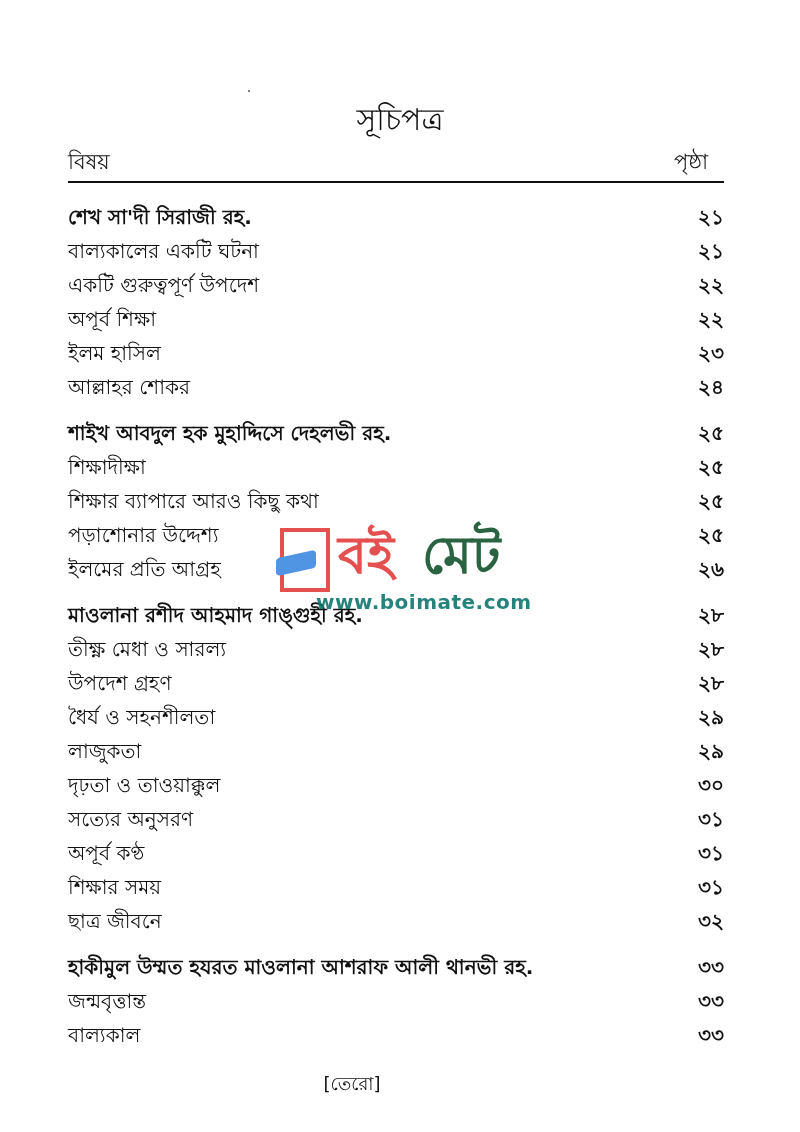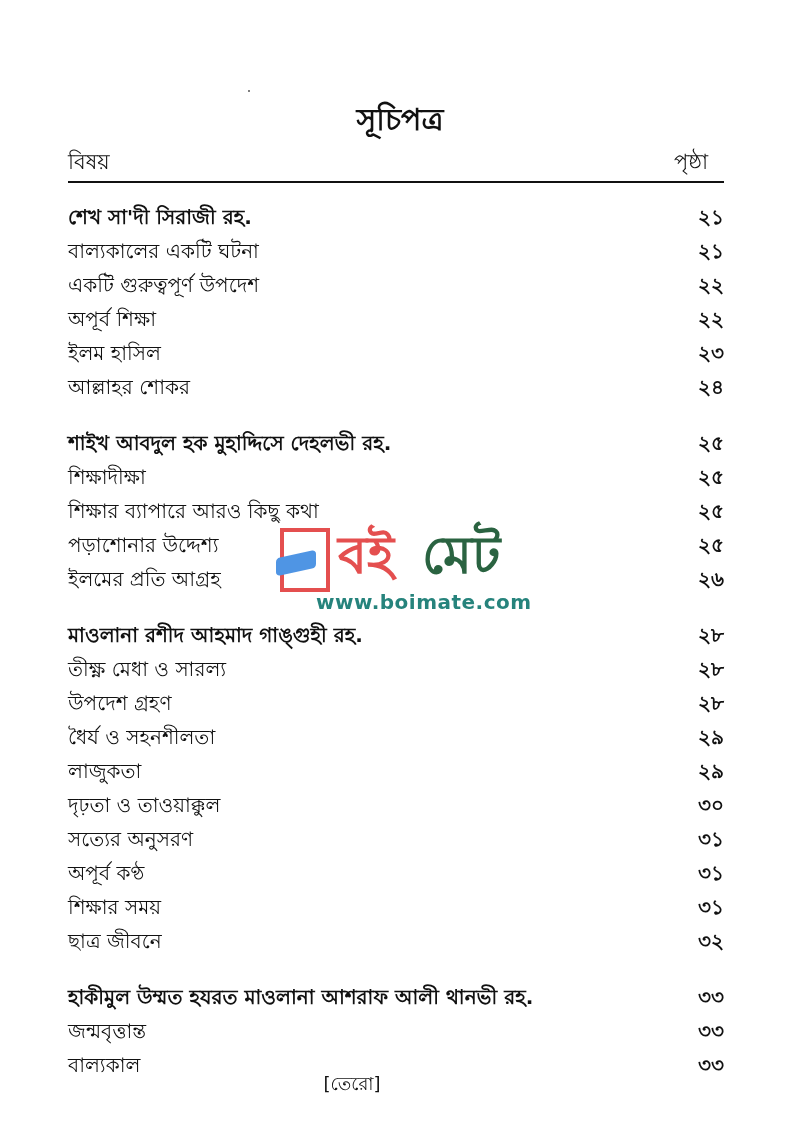--- a/index.html
+++ b/index.html
@@ -1,27 +1,27 @@
 <!DOCTYPE html>
 <html><head>
 <meta charset="utf-8">
 <style>
   html, body { margin:0; padding:0; background:#ffffff; }
   body { width:800px; height:1132px; position:relative; overflow:hidden;
          font-family:"DejaVu Sans", "Liberation Sans", sans-serif; color:#111; }
   .dot { position:absolute; left:248px; top:90px; width:2px; height:2px; background:#555; border-radius:50%; }
-  .title { position:absolute; top:96px; left:0; width:800px; text-align:center; font-size:30px; font-weight:bold; }
+  .title { position:absolute; top:96px; left:0; width:800px; text-align:center; font-size:30px; font-weight:normal; }
   .header { position:absolute; top:146px; left:68px; width:656px; height:34px; font-size:21px; }
   .header .l { position:absolute; left:0; top:0; }
   .header .r { position:absolute; right:16px; top:0; }
   .rule { position:absolute; top:181px; left:68px; width:656px; height:0; border-top:2px solid #111; }
   .toc { position:absolute; top:200px; left:68px; width:656px; }
   .row { position:relative; height:34px; font-size:20px; line-height:34px;text-align:center; }
   .row.bold { font-weight:bold; }
-  .row.gap { margin-top:22px; }
+  .row.gap { margin-top:12px; }
   .row .t { position:absolute; left:0; top:0; white-space:nowrap; }
   .row .p { position:absolute; right:0; top:0; font-weight:bold; }
   .footer { position:absolute; top:1070px; left:0; width:704px; text-align:center; font-size:18px; }
   .wm { position:absolute; left:280px; top:520px; width:250px; height:95px; opacity:0.9; }
   .wm .book { position:absolute; left:0; top:8px; width:50px; height:64px; border:4px solid #e23d3d; box-sizing:border-box; }
   .wm .book::after { content:""; position:absolute; left:-8px; top:22px; width:40px; height:18px; background:#3d8ae2; transform:skewY(-12deg); border-radius:4px; }
   .wm .b1 { position:absolute; left:58px; top:0; font-size:52px; font-weight:bold; color:#e23d3d; line-height:70px; }
   .wm .b2 { position:absolute; left:142px; top:0; font-size:52px; font-weight:bold; color:#14532d; line-height:70px; }
   .wm .url { position:absolute; left:4px; top:70px; font-size:20px; font-weight:bold; color:#0f766e; letter-spacing:0.5px;margin-left:32px; }
 </style>

